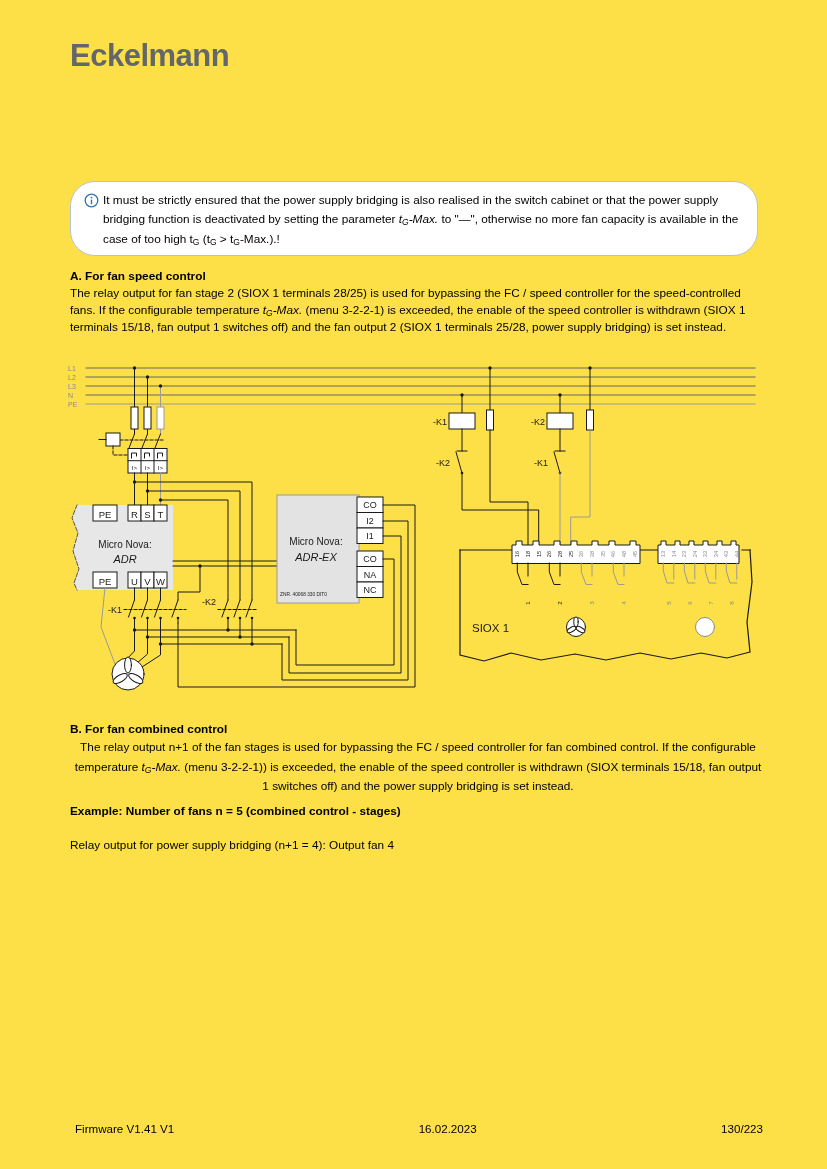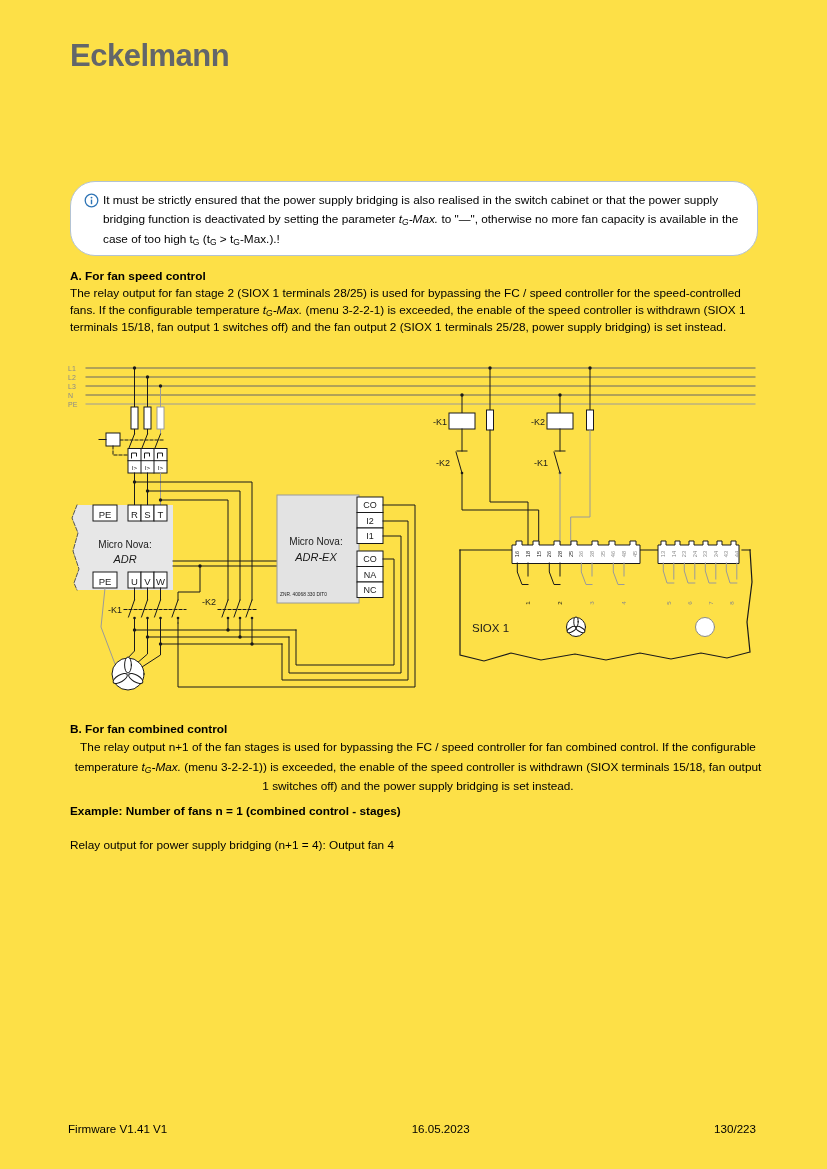--- a/index.html
+++ b/index.html
@@ -330,22 +330,22 @@
         <ellipse cx="516" cy="266.8" rx="2.2" ry="4.8" fill="#fff" transform="rotate(240,516,272)"></ellipse>
       </g>
 
       <circle cx="645" cy="272" r="9.5" fill="#fff" stroke="#8a8a8a"></circle>
     </g>
   </svg>
 
   <p class="abs body-text b" style="left:70px;top:721px;">B. For fan combined control</p>
   <p class="abs body-text lh-big" style="left:70px;top:738px;width:696px;"><span>The relay output n+1 of the fan stages is used for bypassing the FC / speed controller for fan combined control. If the configurable temperature </span><span style="font-style: italic;">t</span><sub style="font-style: italic;">G</sub><span style="font-style: italic;">-Max.</span><span> (menu 3-2-2-1)) is exceeded, the enable of the speed controller is withdrawn (SIOX terminals 15/18, fan output 1 switches off) and the power supply bridging is set instead.</span></p>
 
-  <p class="abs body-text b" style="left:70px;top:803px;width:696px;">Example: Number of fans n = 1 (combined control - stages)</p>
+  <p class="abs body-text b" style="left:70px;top:803px;width:696px;">Example: Number of fans n = 5 (combined control - stages)</p>
   <p class="abs body-text" style="left:70px;top:837px;width:696px;">Relay output for power supply bridging (n+1 = 4): Output fan 4</p>
 
-  <div class="abs footer" style="left:68px;top:1122px;width:688px;justify-content:space-between;">
+  <div class="abs footer" style="left:75px;top:1122px;width:688px;justify-content:space-between;">
     <span>Firmware V1.41 V1</span>
-    <span>16.05.2023</span>
+    <span>16.02.2023</span>
     <span>130/223</span>
   </div>
 
 </div>
 
 </body></html>

